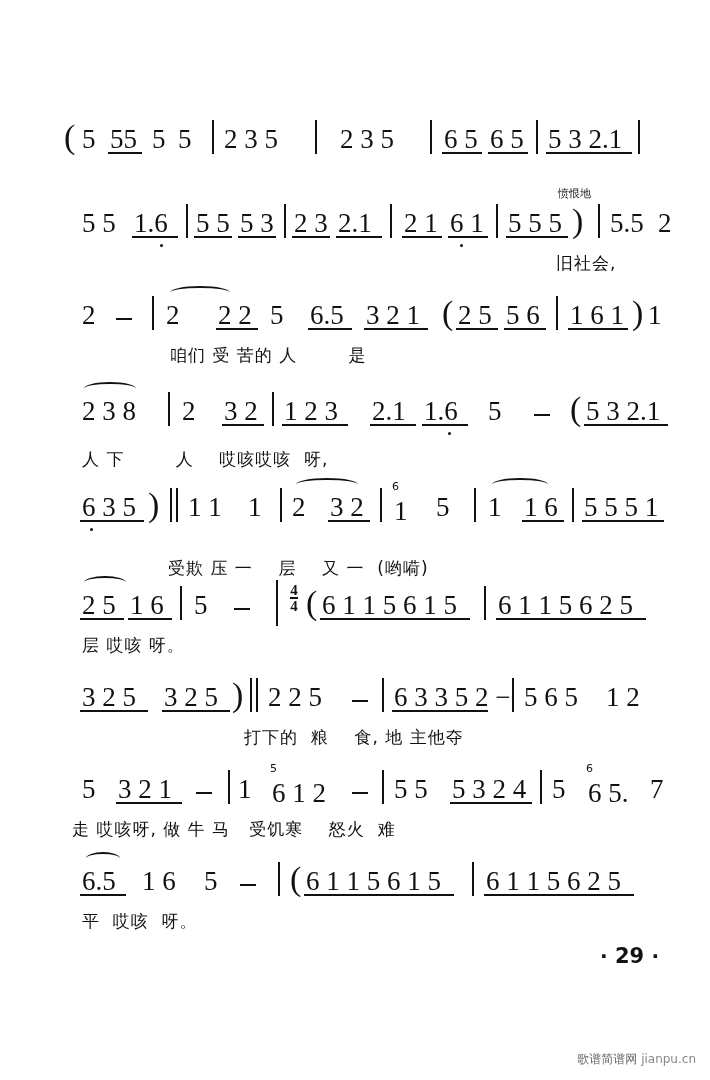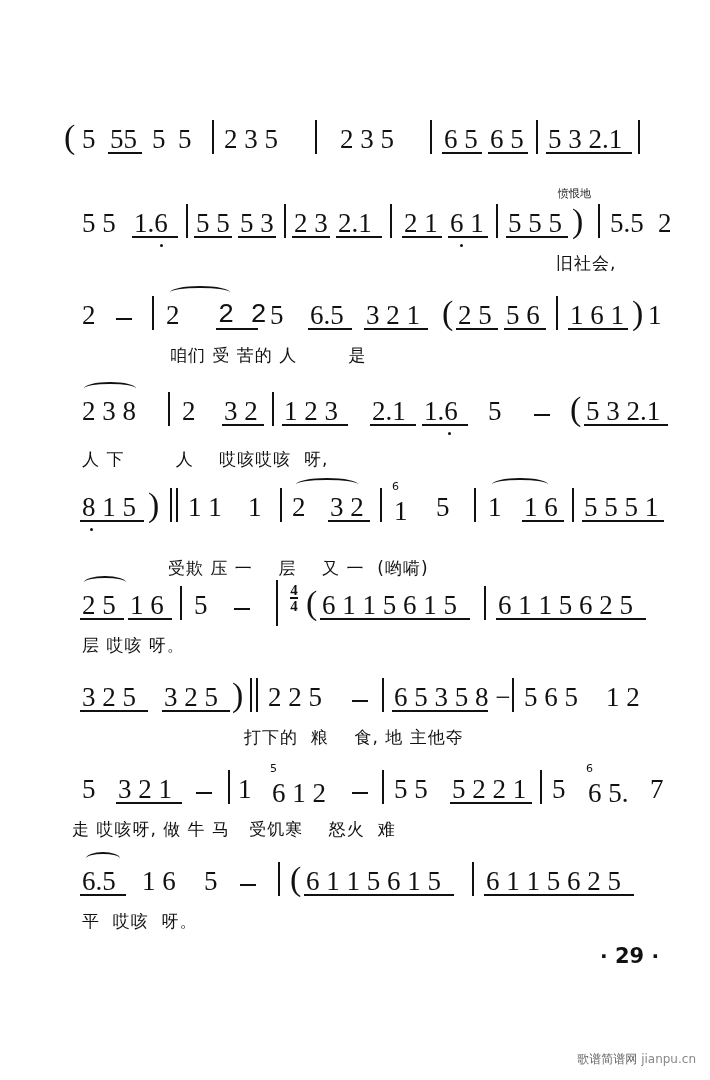--- a/index.html
+++ b/index.html
@@ -100,21 +100,21 @@
     <div class="t num" style="left:658px;top:208px;">2</div>
     <div class="t tiny" style="left:558px;top:186px;">愤恨地</div>
     <div class="t lyr" style="left:556px;top:252px;">旧社会,</div>
   </div>
 
   <div>
     <div class="t num" style="left:82px;top:300px;">2</div>
     <div class="dash" style="left:116px;top:318px;"></div>
     <div class="bar" style="left:152px;top:296px;height:34px;"></div>
     <div class="t num" style="left:166px;top:300px;">2</div>
-    <div class="t num" style="left:218px;top:300px;font-family:Liberation Mono, monospace;">2 2</div>
+    <div class="t num" style="left:218px;top:300px;">2 2</div>
     <div class="ul" style="left:216px;top:328px;width:42px;"></div>
     <div class="t num" style="left:270px;top:300px;">5</div>
     <div class="t num" style="left:310px;top:300px;">6.5</div>
     <div class="ul" style="left:308px;top:328px;width:44px;"></div>
     <div class="t num" style="left:366px;top:300px;">3 2 1</div>
     <div class="ul" style="left:364px;top:328px;width:64px;"></div>
     <div class="paren t" style="left:442px;top:294px;">(</div>
     <div class="t num" style="left:458px;top:300px;">2 5</div>
     <div class="t num" style="left:506px;top:300px;">5 6</div>
     <div class="ul" style="left:456px;top:328px;width:42px;"></div>
@@ -145,21 +145,21 @@
     <div class="dot" style="left:448px;top:432px;"></div>
     <div class="t num" style="left:488px;top:396px;">5</div>
     <div class="dash" style="left:534px;top:414px;"></div>
     <div class="paren t" style="left:570px;top:390px;">(</div>
     <div class="t num" style="left:586px;top:396px;">5 3 2.1</div>
     <div class="ul" style="left:584px;top:424px;width:84px;"></div>
     <div class="t lyr" style="left:82px;top:448px;">人 下        人    哎咳哎咳  呀,</div>
   </div>
 
   <div>
-    <div class="t num" style="left:82px;top:492px;">8 1 5</div>
+    <div class="t num" style="left:82px;top:492px;">6 3 5</div>
     <div class="ul" style="left:80px;top:520px;width:64px;"></div>
     <div class="dot" style="left:90px;top:528px;"></div>
     <div class="paren t" style="left:148px;top:486px;">)</div>
     <div class="bar" style="left:170px;top:488px;height:34px;"></div>
     <div class="bar" style="left:176px;top:488px;height:34px;"></div>
     <div class="t num" style="left:188px;top:492px;">1 1</div>
     <div class="t num" style="left:248px;top:492px;">1</div>
     <div class="bar" style="left:280px;top:488px;height:34px;"></div>
     <div class="t num" style="left:292px;top:492px;">2</div>
     <div class="t num" style="left:330px;top:492px;">3 2</div>
@@ -204,41 +204,41 @@
     <div class="t num" style="left:82px;top:682px;">3 2 5</div>
     <div class="t num" style="left:164px;top:682px;">3 2 5</div>
     <div class="ul" style="left:80px;top:710px;width:68px;"></div>
     <div class="ul" style="left:162px;top:710px;width:68px;"></div>
     <div class="paren t" style="left:232px;top:676px;">)</div>
     <div class="bar" style="left:250px;top:678px;height:34px;"></div>
     <div class="bar" style="left:256px;top:678px;height:34px;"></div>
     <div class="t num" style="left:268px;top:682px;">2 2 5</div>
     <div class="dash" style="left:352px;top:700px;"></div>
     <div class="bar" style="left:382px;top:678px;height:34px;"></div>
-    <div class="t num" style="left:394px;top:682px;">6 5 3 5 8 −</div>
+    <div class="t num" style="left:394px;top:682px;">6 3 3 5 2 −</div>
     <div class="ul" style="left:392px;top:710px;width:96px;"></div>
     <div class="bar" style="left:512px;top:678px;height:34px;"></div>
     <div class="t num" style="left:524px;top:682px;">5 6 5</div>
     <div class="t num" style="left:606px;top:682px;">1 2</div>
     <div class="t lyr" style="left:244px;top:726px;text-align:center;">打下的  粮    食, 地 主他夺</div>
   </div>
 
   <div>
     <div class="t num" style="left:82px;top:774px;">5</div>
     <div class="t num" style="left:118px;top:774px;">3 2 1</div>
     <div class="ul" style="left:116px;top:802px;width:66px;"></div>
     <div class="dash" style="left:196px;top:792px;"></div>
     <div class="bar" style="left:228px;top:770px;height:34px;"></div>
     <div class="t num" style="left:238px;top:774px;">1</div>
     <div class="t num" style="left:272px;top:778px;">6 1 2</div>
     <div class="t tiny" style="left:270px;top:762px;">5</div>
     <div class="dash" style="left:352px;top:792px;"></div>
     <div class="bar" style="left:382px;top:770px;height:34px;"></div>
     <div class="t num" style="left:394px;top:774px;">5 5</div>
-    <div class="t num" style="left:452px;top:774px;">5 2 2 1</div>
+    <div class="t num" style="left:452px;top:774px;">5 3 2 4</div>
     <div class="ul" style="left:450px;top:802px;width:82px;"></div>
     <div class="bar" style="left:540px;top:770px;height:34px;"></div>
     <div class="t num" style="left:552px;top:774px;">5</div>
     <div class="t num" style="left:588px;top:778px;">6 5.</div>
     <div class="t tiny" style="left:586px;top:762px;">6</div>
     <div class="t num" style="left:650px;top:774px;">7</div>
     <div class="t lyr" style="left:72px;top:818px;">走 哎咳呀, 做 牛 马   受饥寒    怒火  难</div>
   </div>
 
   <div>

